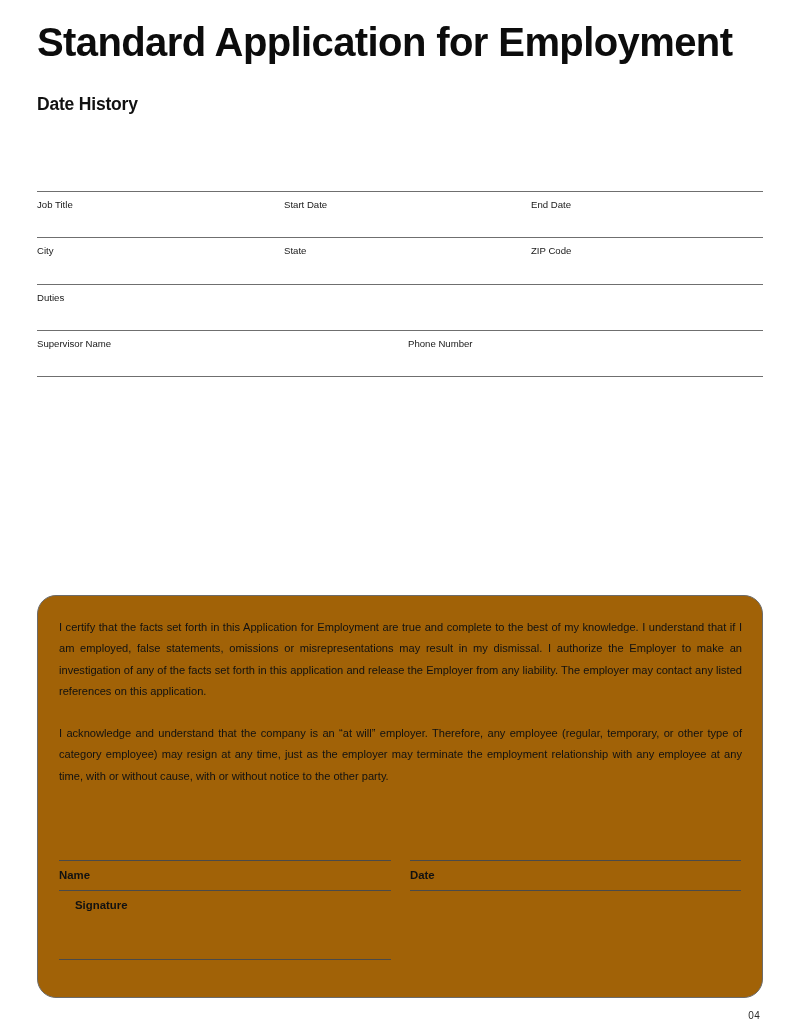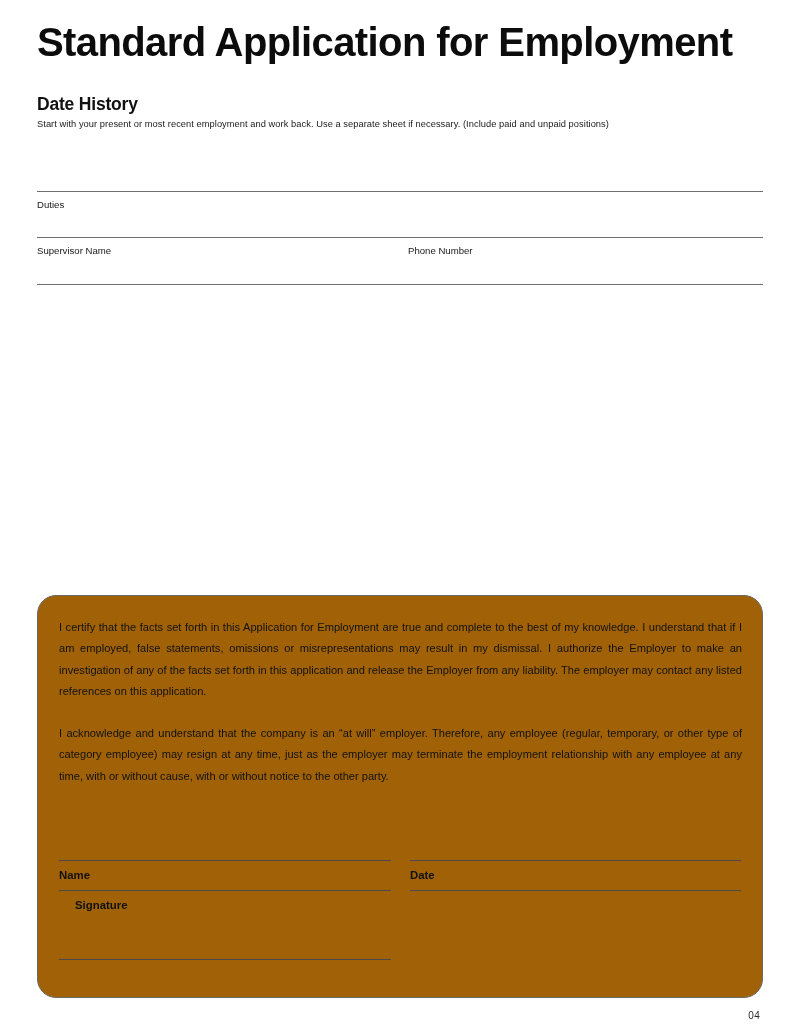--- a/index.html
+++ b/index.html
@@ -164,25 +164,34 @@
 </style>
 </head>
 <body>
 
 <div class="page">
 
   <div class="doc-title">Standard Application for Employment</div>
 
   <div class="section-heading">Date History</div>
 
-  <div class="section-note">Start with your present or most recent employment and work back. Use a separate sheet if necessary. (Include paid and unpaid positions)</div>
 
   <div class="form-grid">
 
-
+    <div class="form-row">
+      <span class="field-label col-1">Job Title</span>
+      <span class="field-label col-2">Start Date</span>
+      <span class="field-label col-3">End Date</span>
+    </div>
+
+    <div class="form-row">
+      <span class="field-label col-1">City</span>
+      <span class="field-label col-2">State</span>
+      <span class="field-label col-3">ZIP Code</span>
+    </div>
 
     <div class="form-row">
       <span class="field-label col-1">Duties</span>
     </div>
 
 
     <div class="form-row">
       <span class="field-label col-1">Supervisor Name</span>
       <span class="field-label col-phone">Phone Number</span>
     </div>

